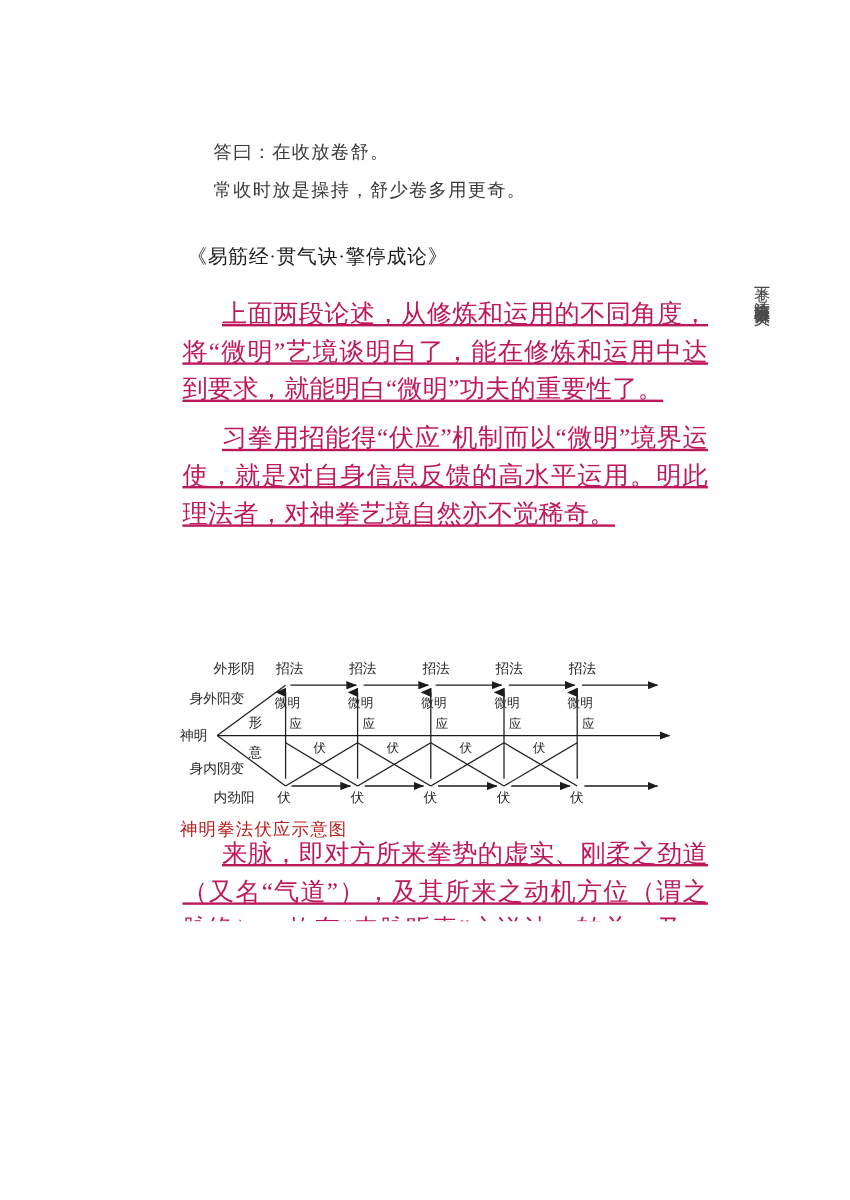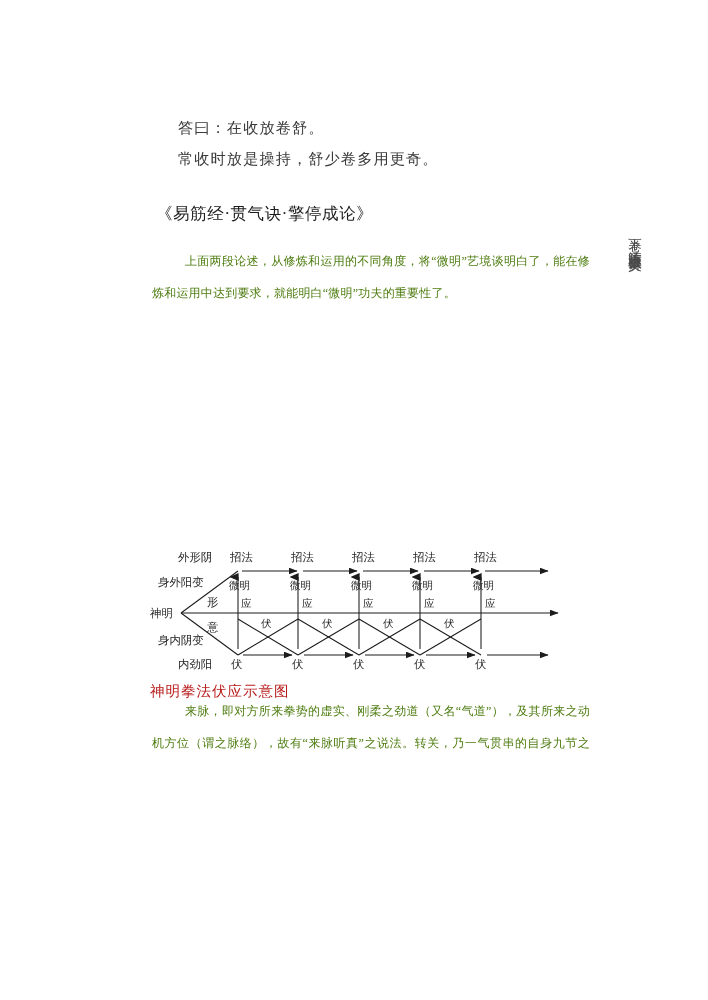--- a/index.html
+++ b/index.html
@@ -57,27 +57,28 @@
     line-height: 30px;
     letter-spacing: 1.0px;
     color: #3c3c3c;
     text-indent: 36px;
     text-align: justify;
     text-justify: inter-ideograph;
   }
 
   .para {
     margin-top: 18px;
-    font-size: 12px;
+    font-size: 21px;
     line-height: 31.5px;
     letter-spacing: 0.2px;
-    color: #4d7c0f;
+    color: #be185d;
     text-indent: 33px;
     text-align: justify;
     text-justify: inter-ideograph;
+    text-decoration: underline;
   }
   .para.tight { margin-top: 9px; }
 
   
   .figure-wrap {
     position: absolute;
     left: 150px;
     top: 549px;
     width: 450px;
     height: 165px;
@@ -145,20 +146,21 @@
   <div class="column">
 
     <div class="verse-block">
       <div class="verse-line">答曰：在收放卷舒。</div>
       <div class="verse-line">常收时放是操持，舒少卷多用更奇。</div>
     </div>
 
     <div class="section-head">《易筋经·贯气诀·擎停成论》</div>
 
     <div class="para">上面两段论述，从修炼和运用的不同角度，将“微明”艺境谈明白了，能在修炼和运用中达到要求，就能明白“微明”功夫的重要性了。</div>
+    <div class="para tight">习拳用招能得“伏应”机制而以“微明”境界运使，就是对自身信息反馈的高水平运用。明此理法者，对神拳艺境自然亦不觉稀奇。</div>
   </div>
 
   <div class="figure-wrap">
     <svg class="diagram-svg" width="450" height="132" viewBox="0 0 450 132">
       <defs>
         <marker id="ah" markerWidth="9" markerHeight="7" refX="8.4" refY="3.5" orient="auto" markerUnits="userSpaceOnUse">
           <path d="M0,0 L9,3.5 L0,7 z" fill="#1c1c1c"></path>
         </marker>
         <marker id="ahv" markerWidth="8" markerHeight="9" refX="4" refY="8.4" orient="auto" markerUnits="userSpaceOnUse">
           <path d="M0,0 L8,0 L4,9 z" fill="#1c1c1c" transform="rotate(180 4 4.5)"></path>

